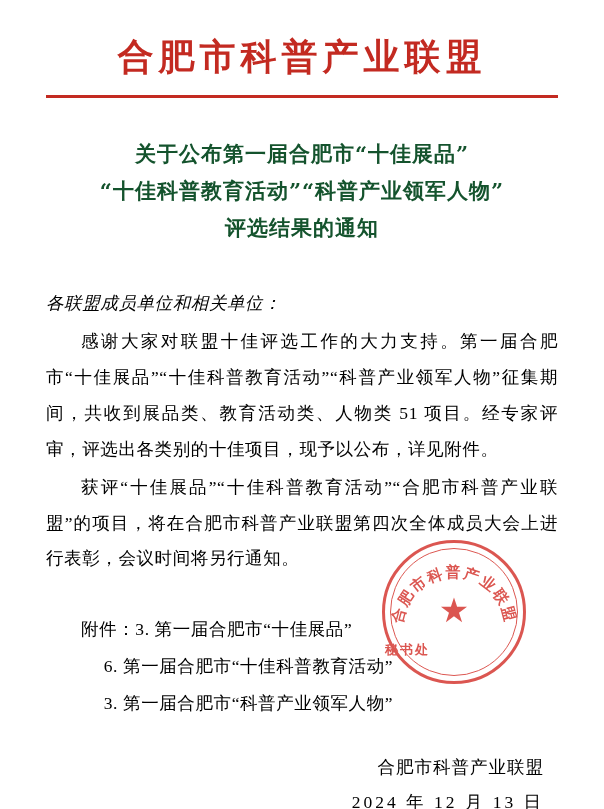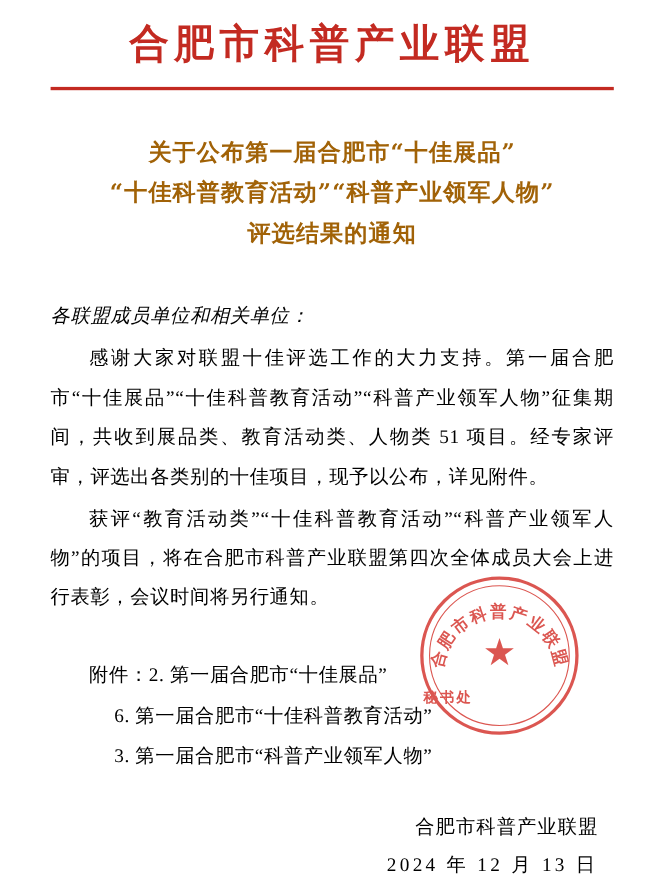--- a/index.html
+++ b/index.html
@@ -13,20 +13,21 @@
     font-family: "Liberation Serif", "DejaVu Serif", serif;
     overflow: hidden;
     position: relative;
   }
   .page {
     position: relative;
     width: 604px;
     height: 696px;
     box-sizing: border-box;
     padding: 0 46px;
+    margin-top: 16px;
   }
   
   .letterhead {
     text-align: center;
     padding-top: 18px;
   }
   .letterhead-title {
     color: #c32a21;
     font-family: "DejaVu Serif", serif;
     font-weight: bold;
@@ -41,21 +42,21 @@
     background: #c32a21;
   }
   
   .doc-title {
     margin-top: 38px;
     text-align: center;
     font-family: "DejaVu Serif", serif;
     font-weight: bold;
     font-size: 21px;
     line-height: 1.75;
-    color: #a16207;
+    color: #14532d;
     letter-spacing: 1px;
   }
   .doc-title .line {
     display: block;
   }
   
   .body-text {
     margin-top: 40px;
     font-size: 17.5px;
     line-height: 2.05;
@@ -170,25 +171,25 @@
 
   <div class="doc-title">
     <span class="line">关于公布第一届合肥市“十佳展品”</span>
     <span class="line">“十佳科普教育活动”“科普产业领军人物”</span>
     <span class="line">评选结果的通知</span>
   </div>
 
   <div class="body-text">
     <p class="salutation">各联盟成员单位和相关单位：</p>
     <p class="para">感谢大家对联盟十佳评选工作的大力支持。第一届合肥市“十佳展品”“十佳科普教育活动”“科普产业领军人物”征集期间，共收到展品类、教育活动类、人物类 51 项目。经专家评审，评选出各类别的十佳项目，现予以公布，详见附件。</p>
-    <p class="para">获评“教育活动类”“十佳科普教育活动”“科普产业领军人物”的项目，将在合肥市科普产业联盟第四次全体成员大会上进行表彰，会议时间将另行通知。</p>
+    <p class="para">获评“十佳展品”“十佳科普教育活动”“合肥市科普产业联盟”的项目，将在合肥市科普产业联盟第四次全体成员大会上进行表彰，会议时间将另行通知。</p>
   </div>
 
   <div class="attachments">
-    <div class="att-head">附件：2. 第一届合肥市“十佳展品”</div>
+    <div class="att-head">附件：3. 第一届合肥市“十佳展品”</div>
     <div class="att-item">6. 第一届合肥市“十佳科普教育活动”</div>
     <div class="att-item">3. 第一届合肥市“科普产业领军人物”</div>
   </div>
 
   <div class="signature">
     <span class="sig-line">合肥市科普产业联盟</span>
     <span class="sig-line sig-date">2024 年 12 月 13 日</span>
   </div>
 
   <div class="seal">

